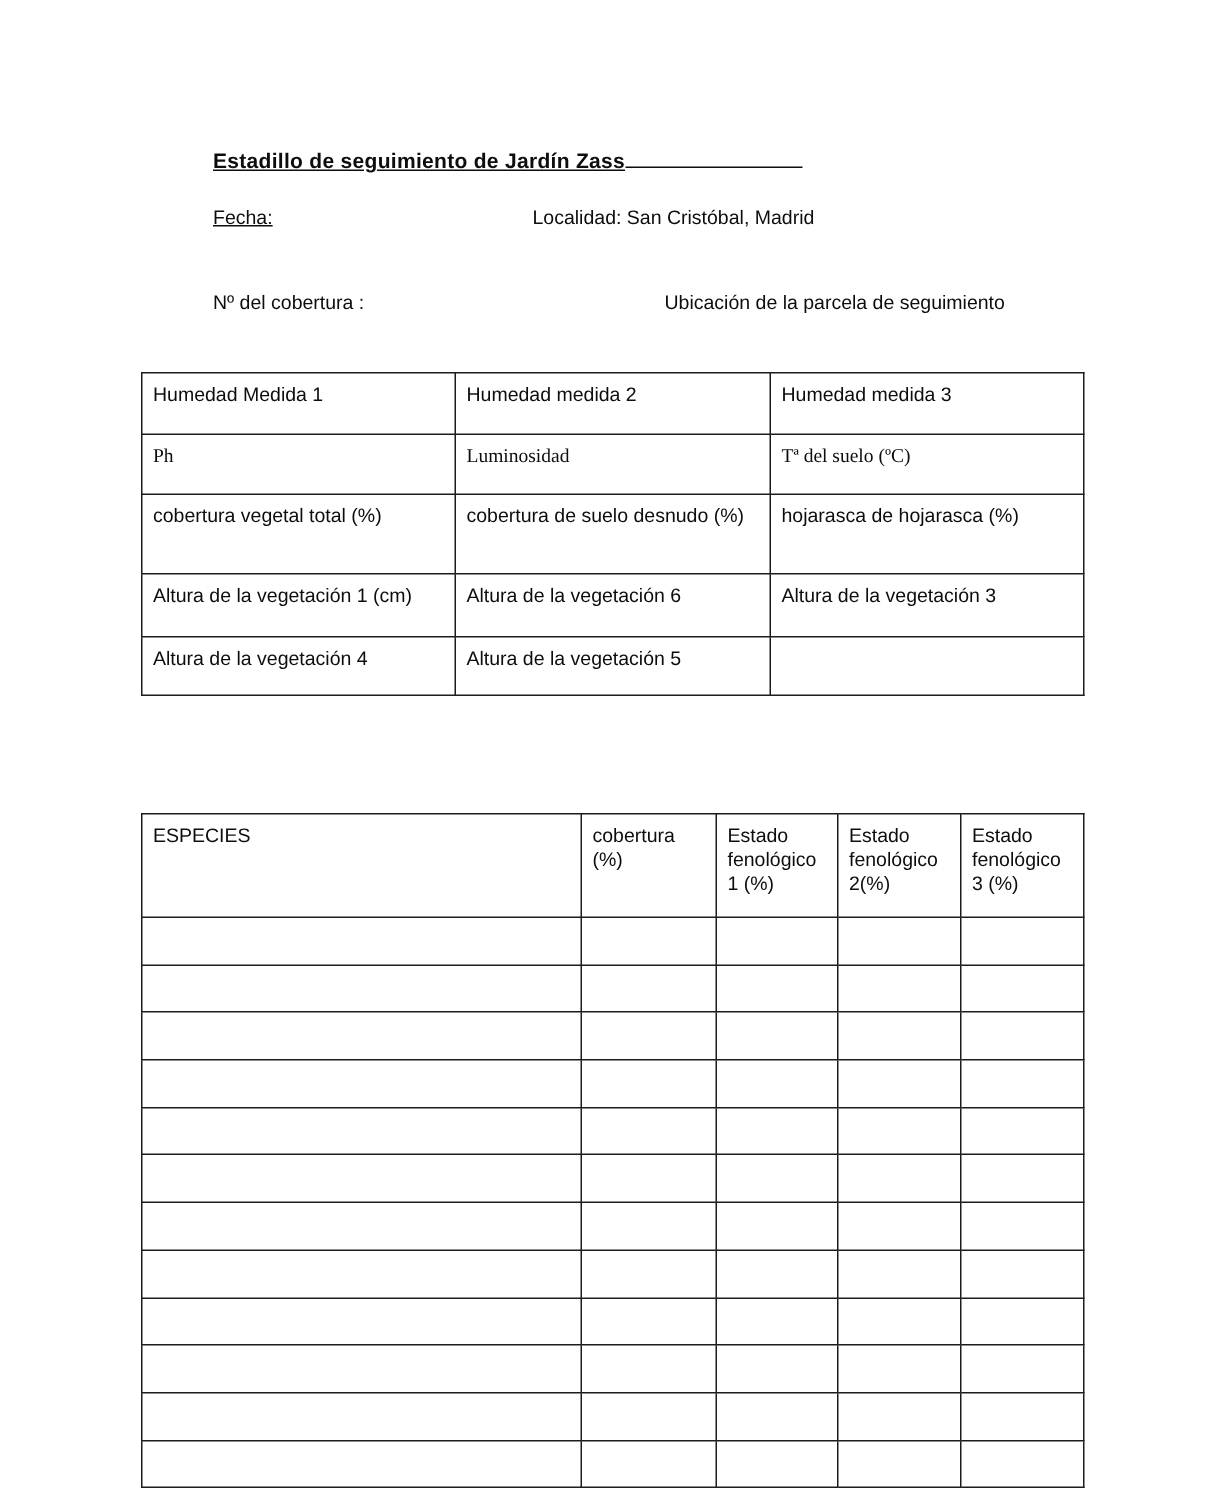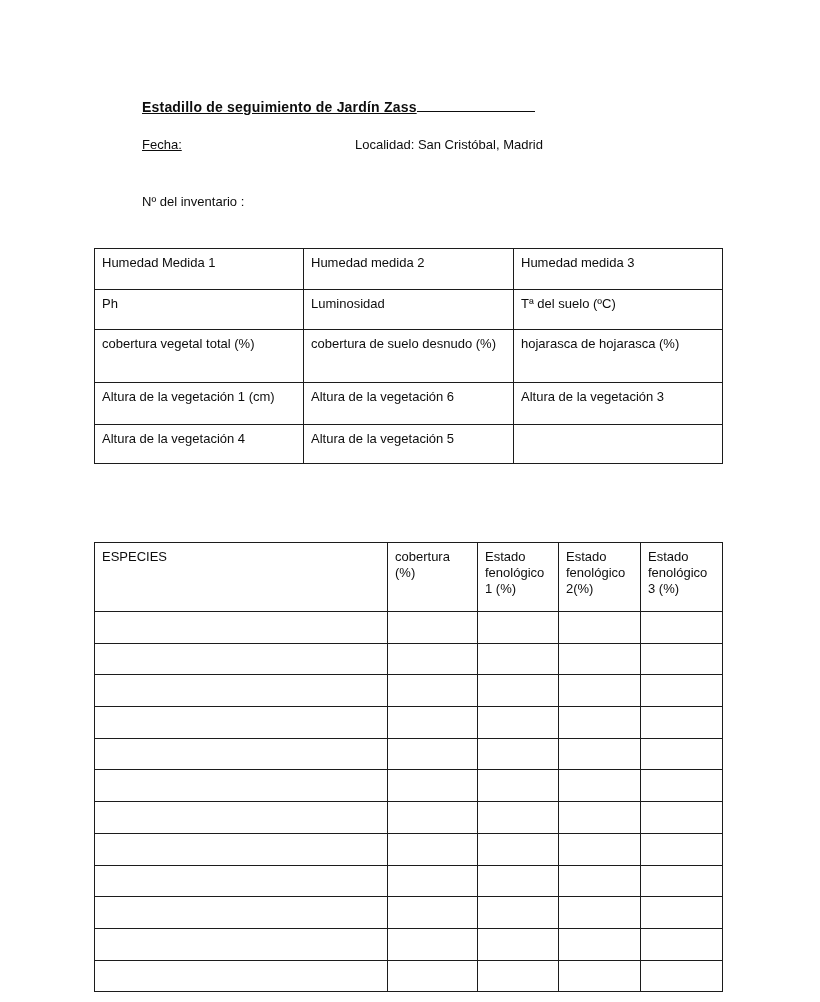--- a/index.html
+++ b/index.html
@@ -51,41 +51,42 @@
     vertical-align: top;
     text-align: left;
     font-weight: normal;
     padding: 6px 7px 3px 7px;
     line-height: 16px;
     overflow: hidden;
     word-wrap: break-word;
   }
   .table-measurements { left: 94px; top: 248px; width: 628px; border-radius: 23px; }
   .table-measurements tr.mr1 td { height: 31px; } 
-  .table-measurements tr.mr2 td { height: 30px; }
+  .table-measurements tr.mr2 td { height: 30px; font-family: Liberation Serif, serif; }
   .table-measurements tr.mr3 td { height: 43px; }
   .table-measurements tr.mr4 td { height: 32px; }
   .table-measurements tr.mr5 td { height: 29px; }
 
   .table-species { left: 94px; top: 542px; width: 628px; }
   .table-species tr.sp-header th { height: 59px; }
   .table-species tr.sp-empty td { height: 20.7px; padding: 5px 7px; }
 </style>
 </head>
 <body>
 
 <div class="page">
 
   <div class="abs title-row">
     <span class="doc-title">Estadillo de seguimiento de Jardín Zass</span><span class="title-underline-ext"></span>
   </div>
 
   <div class="abs line-fecha">Fecha:</div>
   <div class="abs line-localidad">Localidad: San Cristóbal, Madrid</div>
-  <div class="abs line-inventario">Nº del inventario :</div>
+  <div class="abs line-inventario">Nº del cobertura :</div>
+  <div class="abs line-ubicacion">Ubicación de la parcela de seguimiento</div>
 
   <table class="doc-table abs table-measurements">
     <colgroup>
         <col style="width:209px">
         <col style="width:210px">
         <col style="width:209px">
       </colgroup>
     <tbody>
       <tr class="mr1">
         <td>Humedad Medida 1</td>

